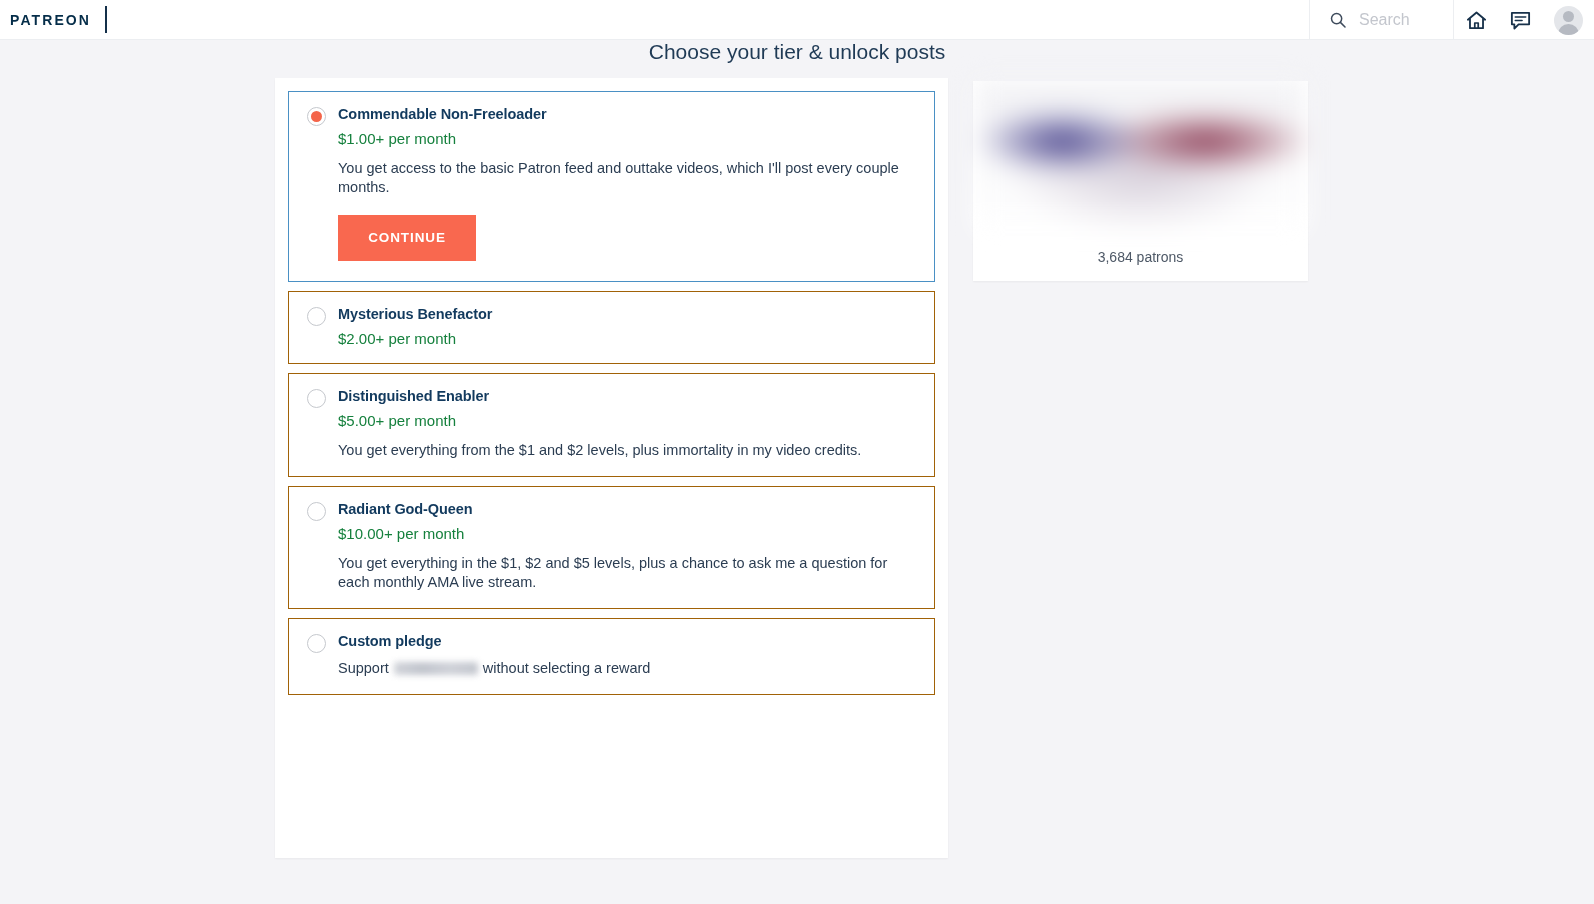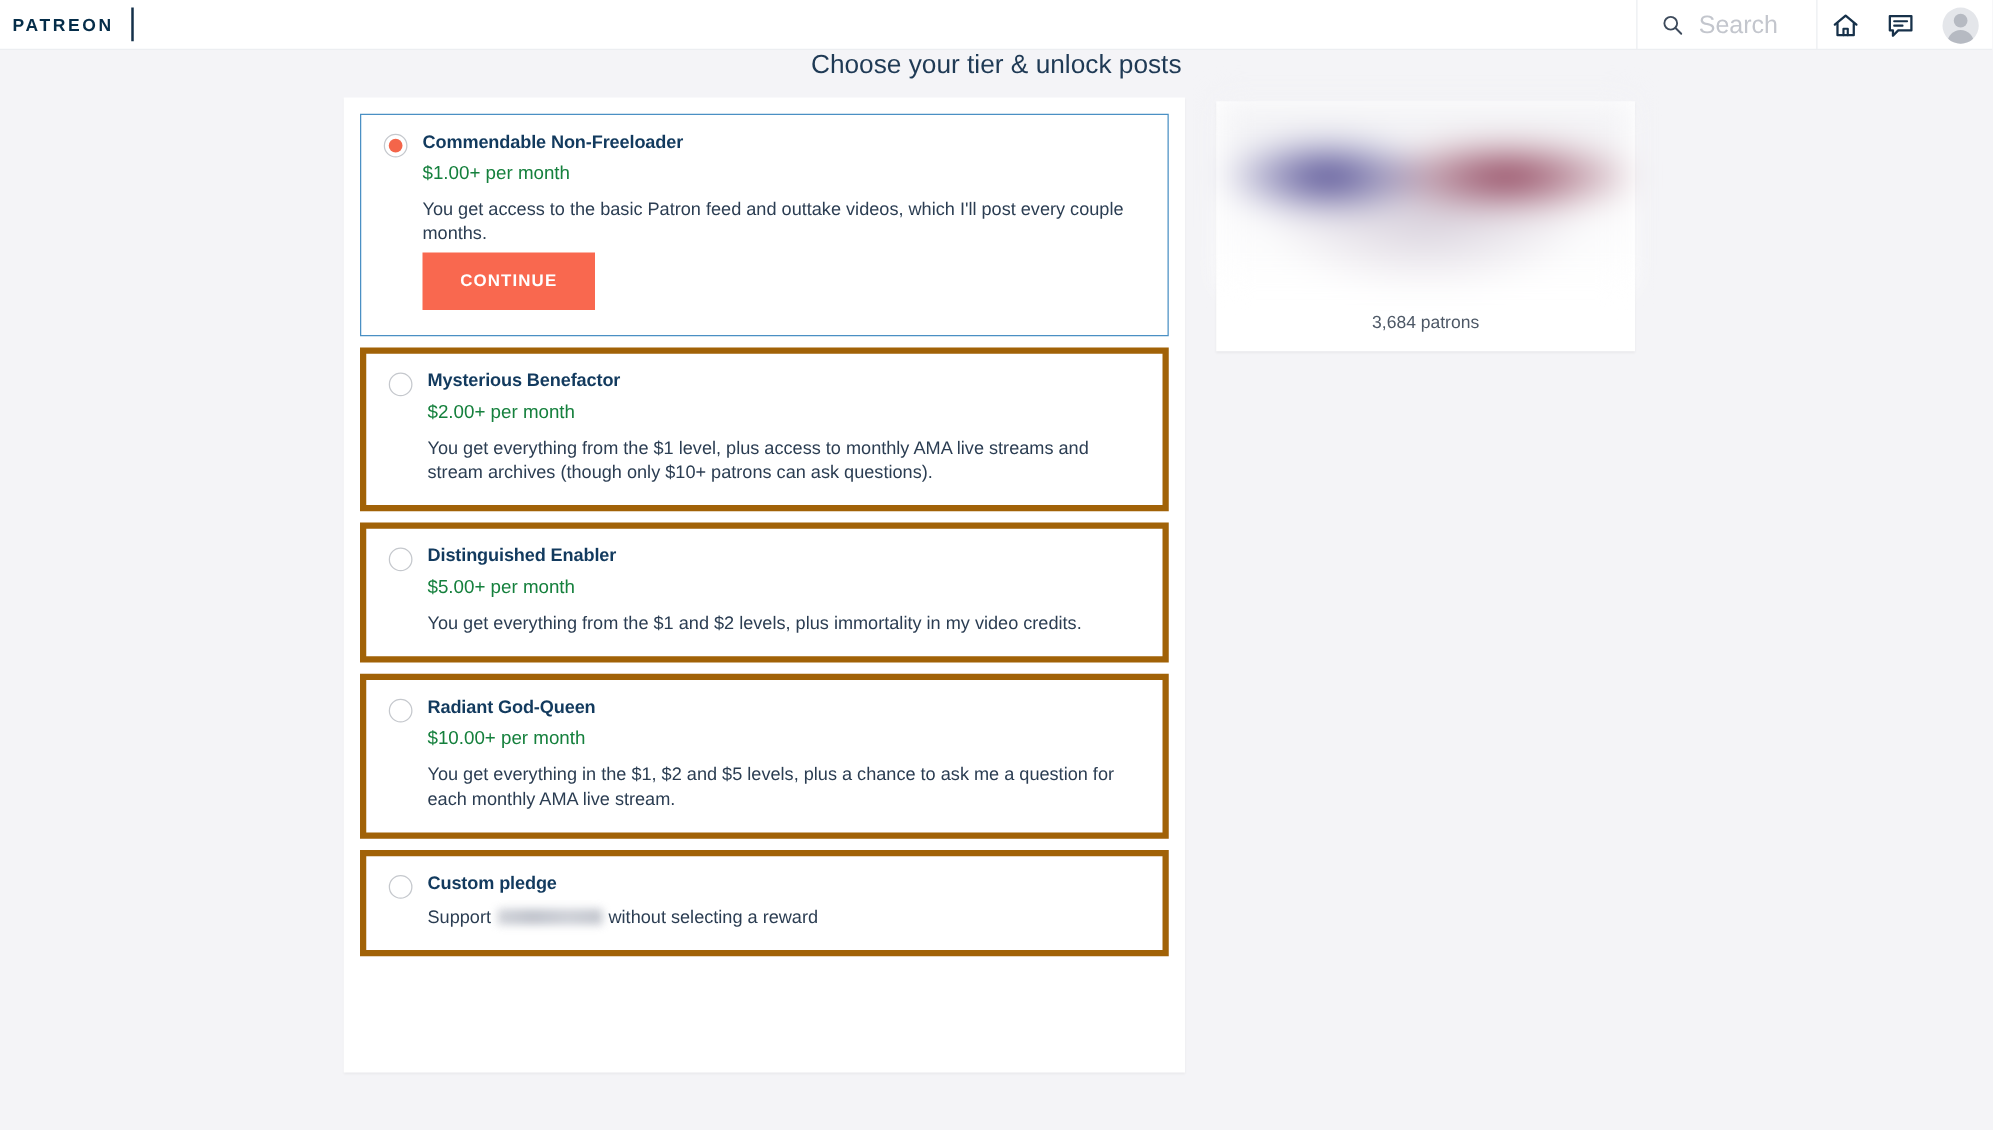--- a/index.html
+++ b/index.html
@@ -54,21 +54,21 @@
     height: 40px;
     width: 145px;
     border-left: 1px solid #eceef1;
     border-right: 1px solid #eceef1;
     padding: 0 0 0 20px;
   }
   .search-icon { width: 16px; height: 16px; flex: 0 0 auto; }
   .search-input {
     border: none;
     outline: none;
-    font-size: 20px;
+    font-size: 16px;
     color: #14532d;
     font-family: "Liberation Sans", sans-serif;
     margin-left: 13px;
     width: 92px;
     background: transparent;
   }
   .search-input::placeholder { color: #c3c6cd; }
   .icon-btn {
     width: 44px;
     height: 40px;
@@ -124,21 +124,21 @@
   .tier-panel {
     width: 673px;
     background: #ffffff;
     padding: 13px 13px 20px 13px;
     box-shadow: 0 1px 2px rgba(0,0,0,0.05);
     min-height: 780px;
   }
 
   
   .tier-card {
-    border: 5px solid #a16207;
+    border: 1px solid #a16207;
     background: #fff;
     padding: 14px 18px 16px 18px;
     margin-bottom: 9px;
     display: flex;
     align-items: flex-start;
   }
   .tier-card.selected {
     border: 1px solid #4a90c4;
     padding-bottom: 20px;
   }
@@ -173,21 +173,21 @@
     margin-top: 8px;
   }
   .tier-desc {
     font-size: 14.5px;
     color: #2b3d52;
     line-height: 1.33;
     margin-top: 12px;
     max-width: 580px;
   }
   .continue-btn {
-    margin-top: 4px;
+    margin-top: 17px;
     width: 138px;
     height: 46px;
     background: #f9684f;
     color: #ffffff;
     border: none;
     font-size: 13.5px;
     font-weight: bold;
     letter-spacing: 0.9px;
     font-family: "Liberation Sans", sans-serif;
     cursor: pointer;
@@ -301,21 +301,20 @@
         <div class="tier-desc">You get access to the basic Patron feed and outtake videos, which I'll post every couple months.</div>
         <button class="continue-btn">CONTINUE</button>
       </div>
     </div>
 
     <div class="tier-card">
       <div class="radio"></div>
       <div class="tier-body">
         <div class="tier-title">Mysterious Benefactor</div>
         <div class="tier-price">$2.00+ per month</div>
-        <div class="tier-desc">You get everything from the $1 level, plus access to monthly AMA live streams and stream archives (though only $10+ patrons can ask questions).</div>
       </div>
     </div>
 
     <div class="tier-card">
       <div class="radio"></div>
       <div class="tier-body">
         <div class="tier-title">Distinguished Enabler</div>
         <div class="tier-price">$5.00+ per month</div>
         <div class="tier-desc">You get everything from the $1 and $2 levels, plus immortality in my video credits.</div>
       </div>

